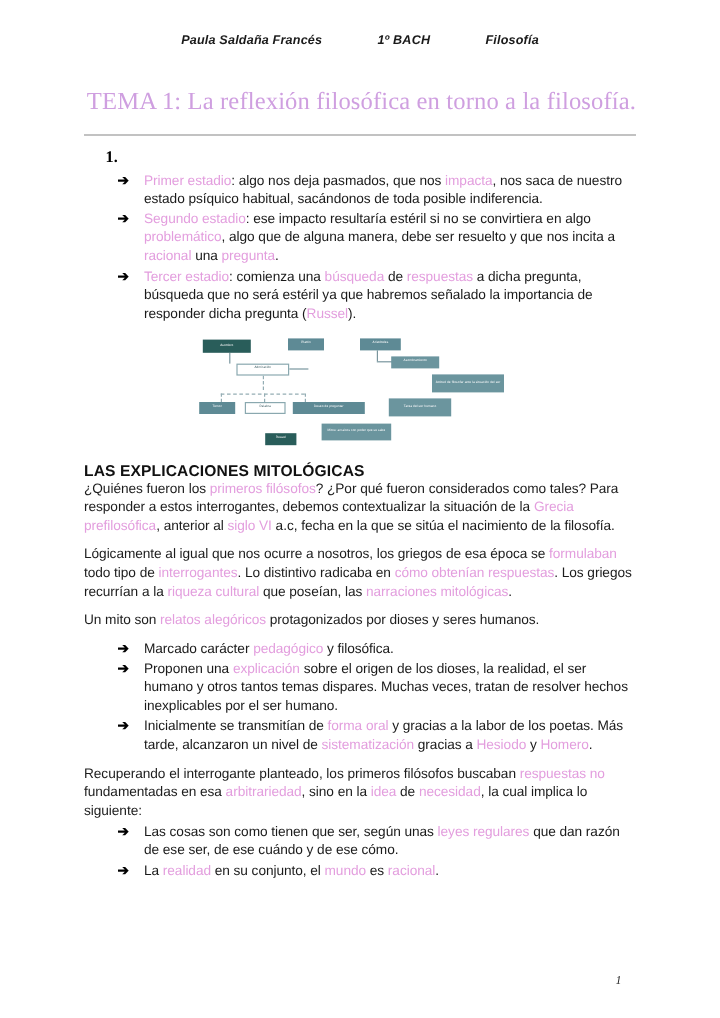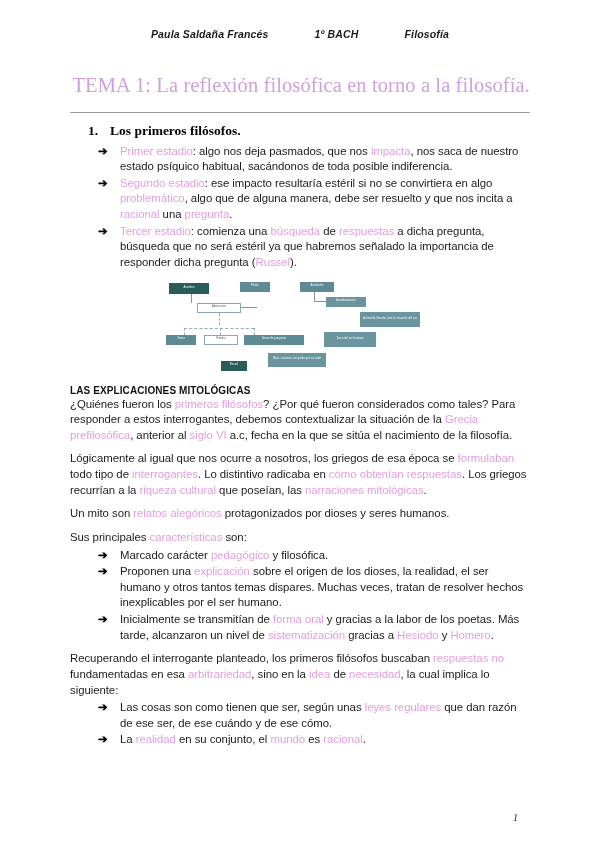--- a/index.html
+++ b/index.html
@@ -108,21 +108,21 @@
     font-size: 11.5px;
     color: #000;
     font-weight: bold;
   }
 
   
   .hl { color: #e39ede; }
 
   
   .subhead {
-    font-size: 10px;
+    font-size: 13px;
     font-weight: bold;
     color: #111;
     margin: 0 0 1px 0;
     letter-spacing: 0.1px;
   }
 
   
   .diagram-wrap {
     margin: 10px 0 12px 0;
     display: flex;
@@ -198,21 +198,20 @@
       <span>1º BACH</span>
       <span>Filosofía</span>
     </div>
 
     <div class="doc-title">TEMA 1: La reflexión filosófica en torno a la filosofía.</div>
 
     <hr class="rule">
 
     <div class="sec-num">
       <span class="n">1.</span>
-      <span>Los primeros filósofos.</span>
     </div>
 
 
     <ul class="arrows">
       <li>
         <span class="arrow">➔</span><span class="hl">Primer estadio</span><span>: algo nos deja pasmados, que nos </span><span class="hl">impacta</span><span>, nos saca de nuestro estado psíquico habitual, sacándonos de toda posible indiferencia.</span>
       </li>
       <li>
         <span class="arrow">➔</span><span class="hl">Segundo estadio</span><span>: ese impacto resultaría estéril si no se convirtiera en algo </span><span class="hl">problemático</span><span>, algo que de alguna manera, debe ser resuelto y que nos incita a </span><span class="hl">racional</span><span> una </span><span class="hl">pregunta</span><span>.</span>
       </li>
@@ -249,21 +248,20 @@
     </div>
 
     <div class="subhead">LAS EXPLICACIONES MITOLÓGICAS</div>
 
     <p class="body"><span>¿Quiénes fueron los </span><span class="hl">primeros filósofos</span><span>? ¿Por qué fueron considerados como tales? Para responder a estos interrogantes, debemos contextualizar la situación de la </span><span class="hl">Grecia prefilosófica</span><span>, anterior al </span><span class="hl">siglo VI</span><span> a.c, fecha en la que se sitúa el nacimiento de la filosofía.</span></p>
 
     <p class="body"><span>Lógicamente al igual que nos ocurre a nosotros, los griegos de esa época se </span><span class="hl">formulaban</span><span> todo tipo de </span><span class="hl">interrogantes</span><span>. Lo distintivo radicaba en </span><span class="hl">cómo obtenían respuestas</span><span>. Los griegos recurrían a la </span><span class="hl">riqueza cultural</span><span> que poseían, las </span><span class="hl">narraciones mitológicas</span><span>.</span></p>
 
     <p class="body"><span>Un mito son </span><span class="hl">relatos alegóricos</span><span> protagonizados por dioses y seres humanos.</span></p>
 
-    <p class="body tight"><span>Sus principales </span><span class="hl">características</span><span> son:</span></p>
 
     <ul class="arrows">
       <li>
         <span class="arrow">➔</span><span>Marcado carácter </span><span class="hl">pedagógico</span><span> y filosófica.</span>
       </li>
       <li>
         <span class="arrow">➔</span><span>Proponen una </span><span class="hl">explicación</span><span> sobre el origen de los dioses, la realidad, el ser humano y otros tantos temas dispares. Muchas veces, tratan de resolver hechos inexplicables por el ser humano.</span>
       </li>
       <li>
         <span class="arrow">➔</span><span>Inicialmente se transmitían de </span><span class="hl">forma oral</span><span> y gracias a la labor de los poetas. Más tarde, alcanzaron un nivel de </span><span class="hl">sistematización</span><span> gracias a </span><span class="hl">Hesiodo</span><span> y </span><span class="hl">Homero</span><span>.</span>

